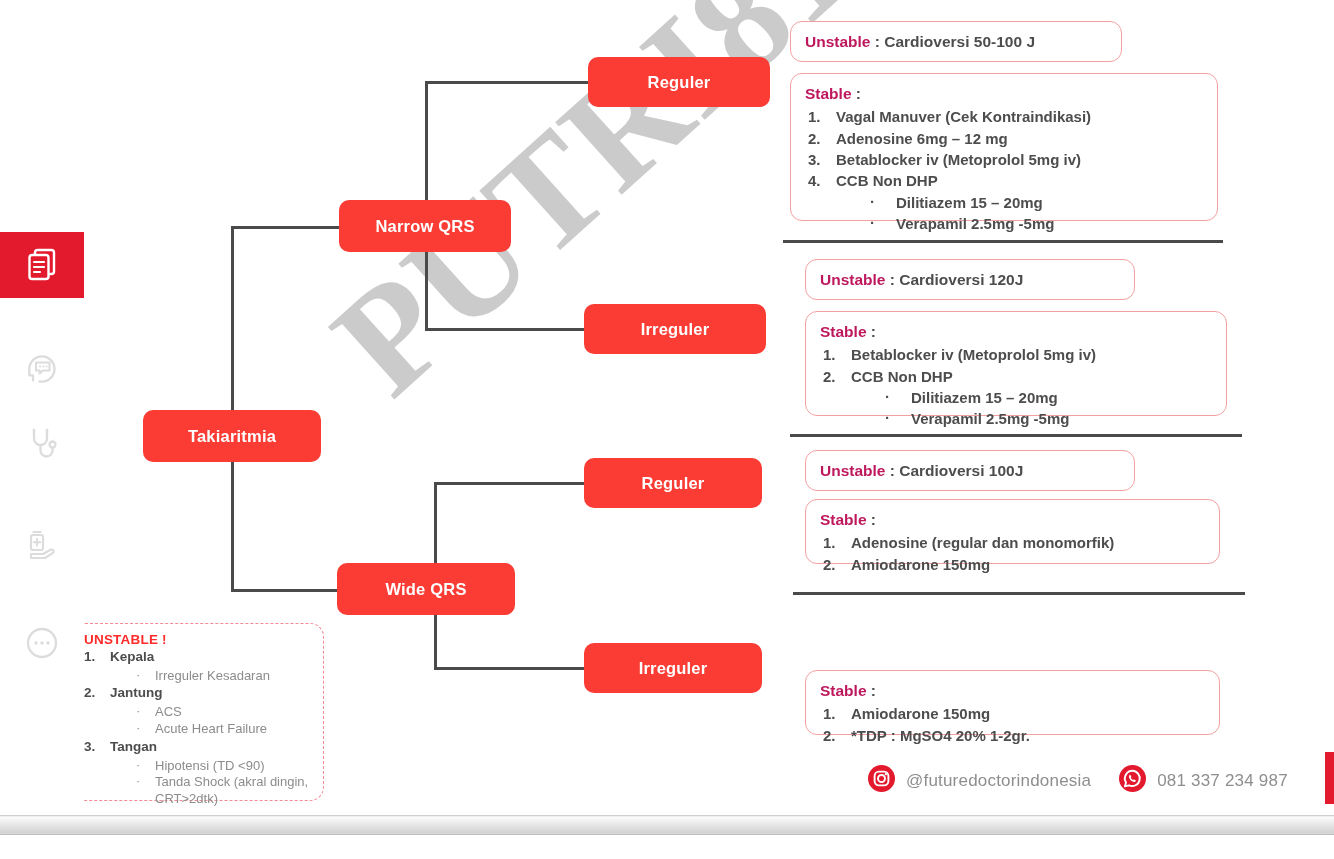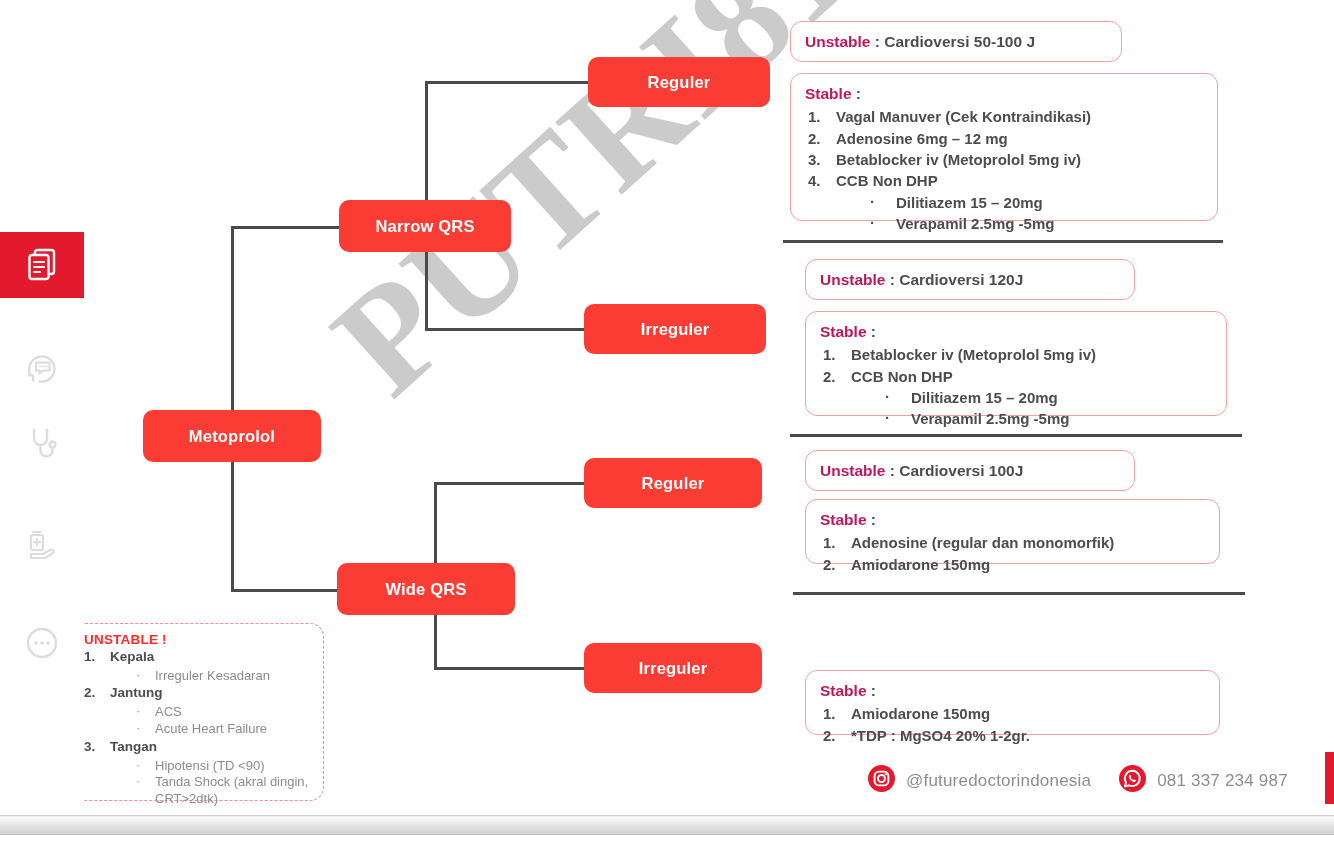--- a/index.html
+++ b/index.html
@@ -115,21 +115,21 @@
 
     <div class="ln v" style="left:425px; top:82px; height:249px;"></div>
     <div class="ln h" style="left:425px; top:81px; width:166px;"></div>
     <div class="ln h" style="left:425px; top:328px; width:166px;"></div>
 
     <div class="ln v" style="left:434px; top:483px; height:186px;"></div>
     <div class="ln h" style="left:434px; top:482px; width:157px;"></div>
     <div class="ln h" style="left:434px; top:667px; width:157px;"></div>
 
     <div class="node" style="left:143px; top:410px; width:178px; height:52px;">
-      <span>Metoprolol</span>
+      <span>Takiaritmia</span>
     </div>
 
     <div class="node" style="left:337px; top:563px; width:178px; height:52px;">
       <span>Wide QRS</span>
     </div>
 
     <div class="node" style="left:339px; top:200px; width:172px; height:52px;">
       <span>Narrow QRS</span>
     </div>
 

